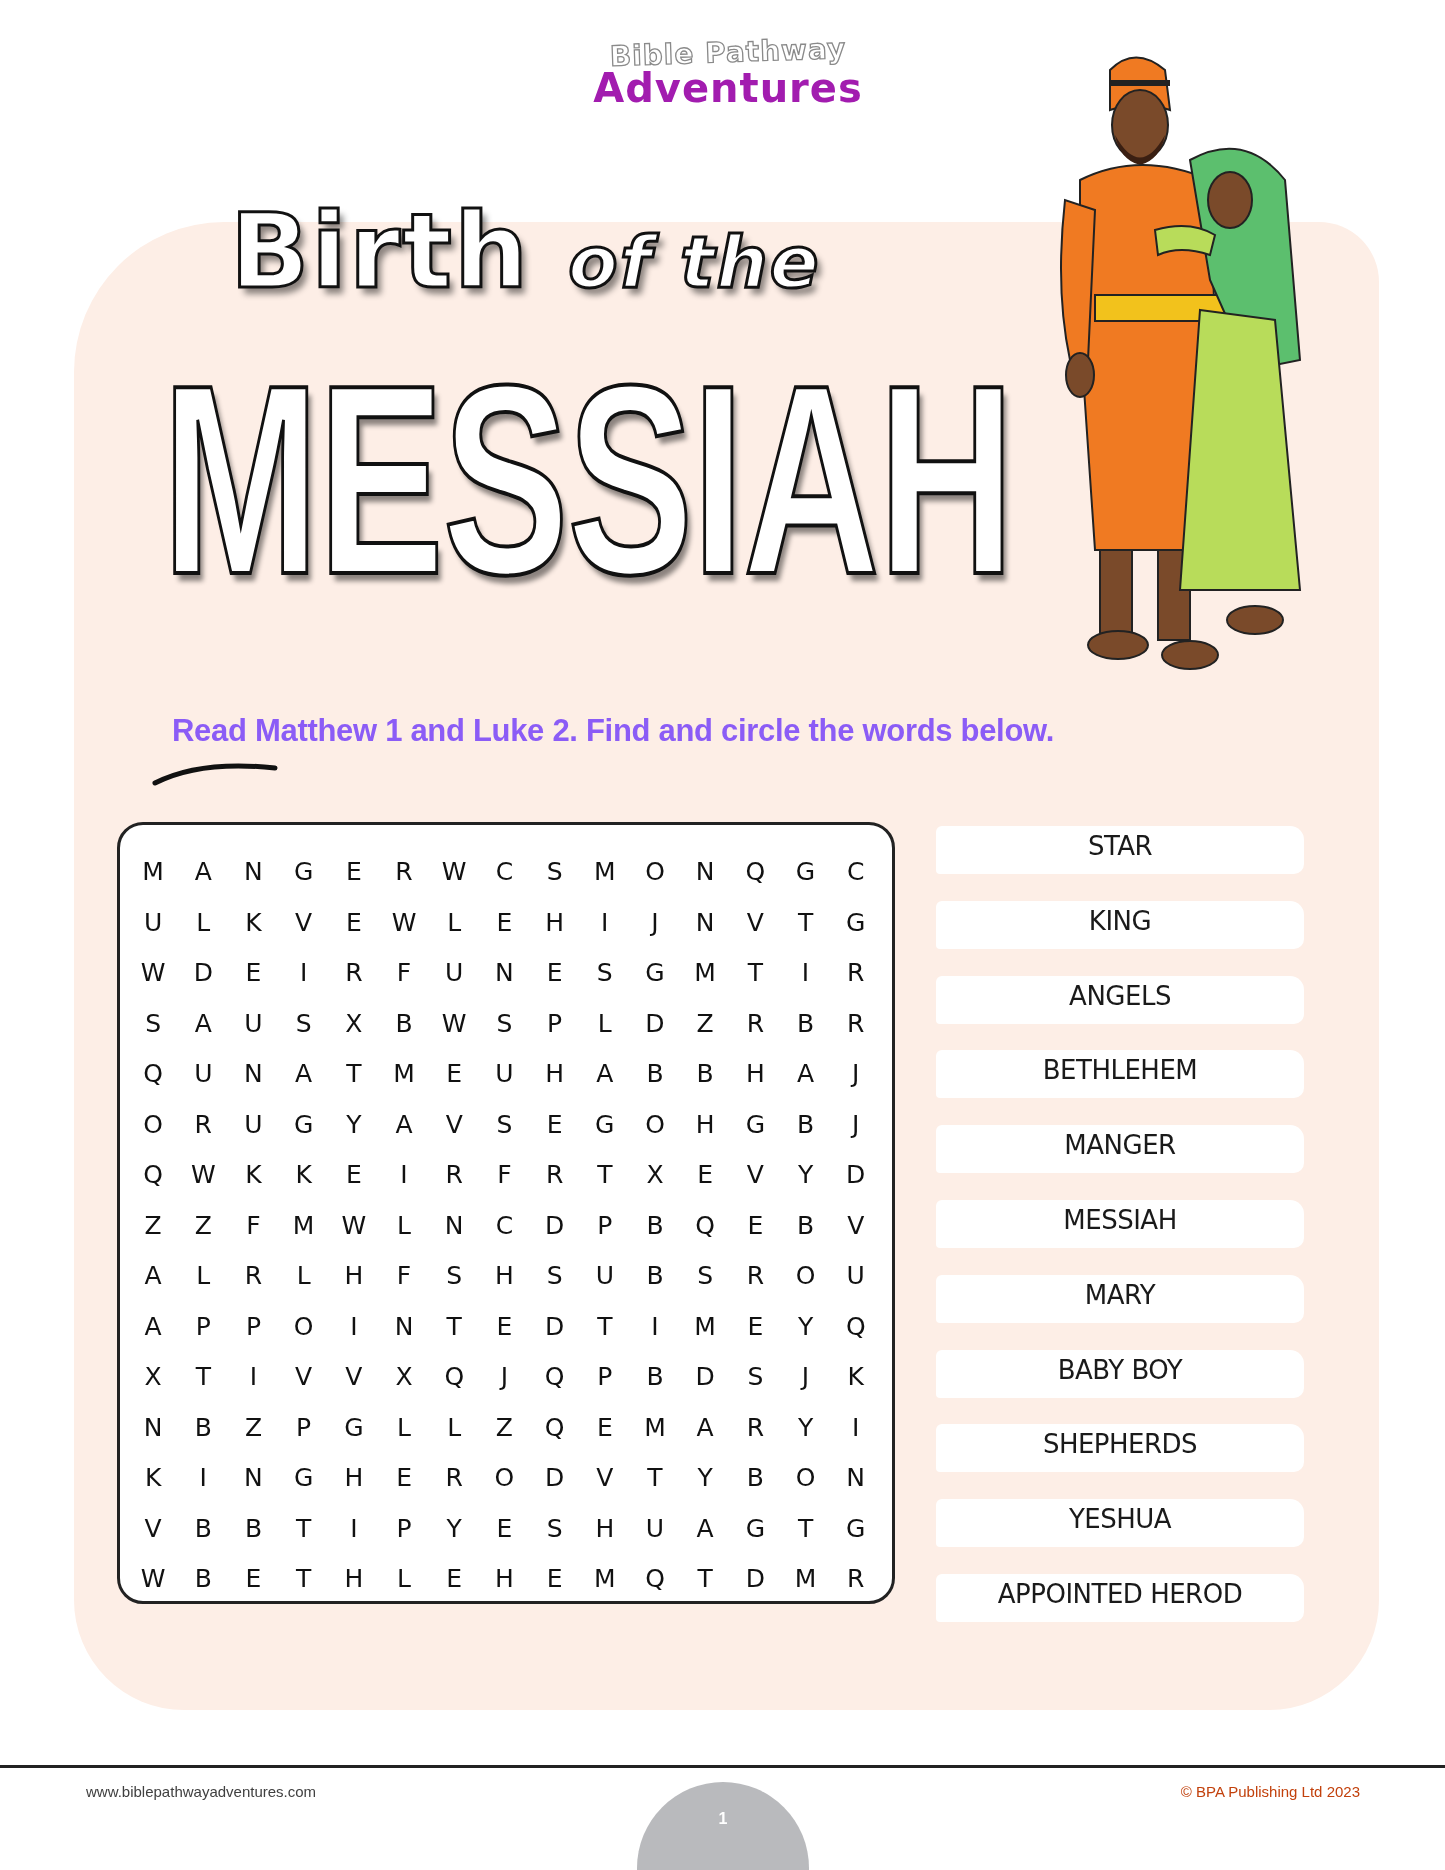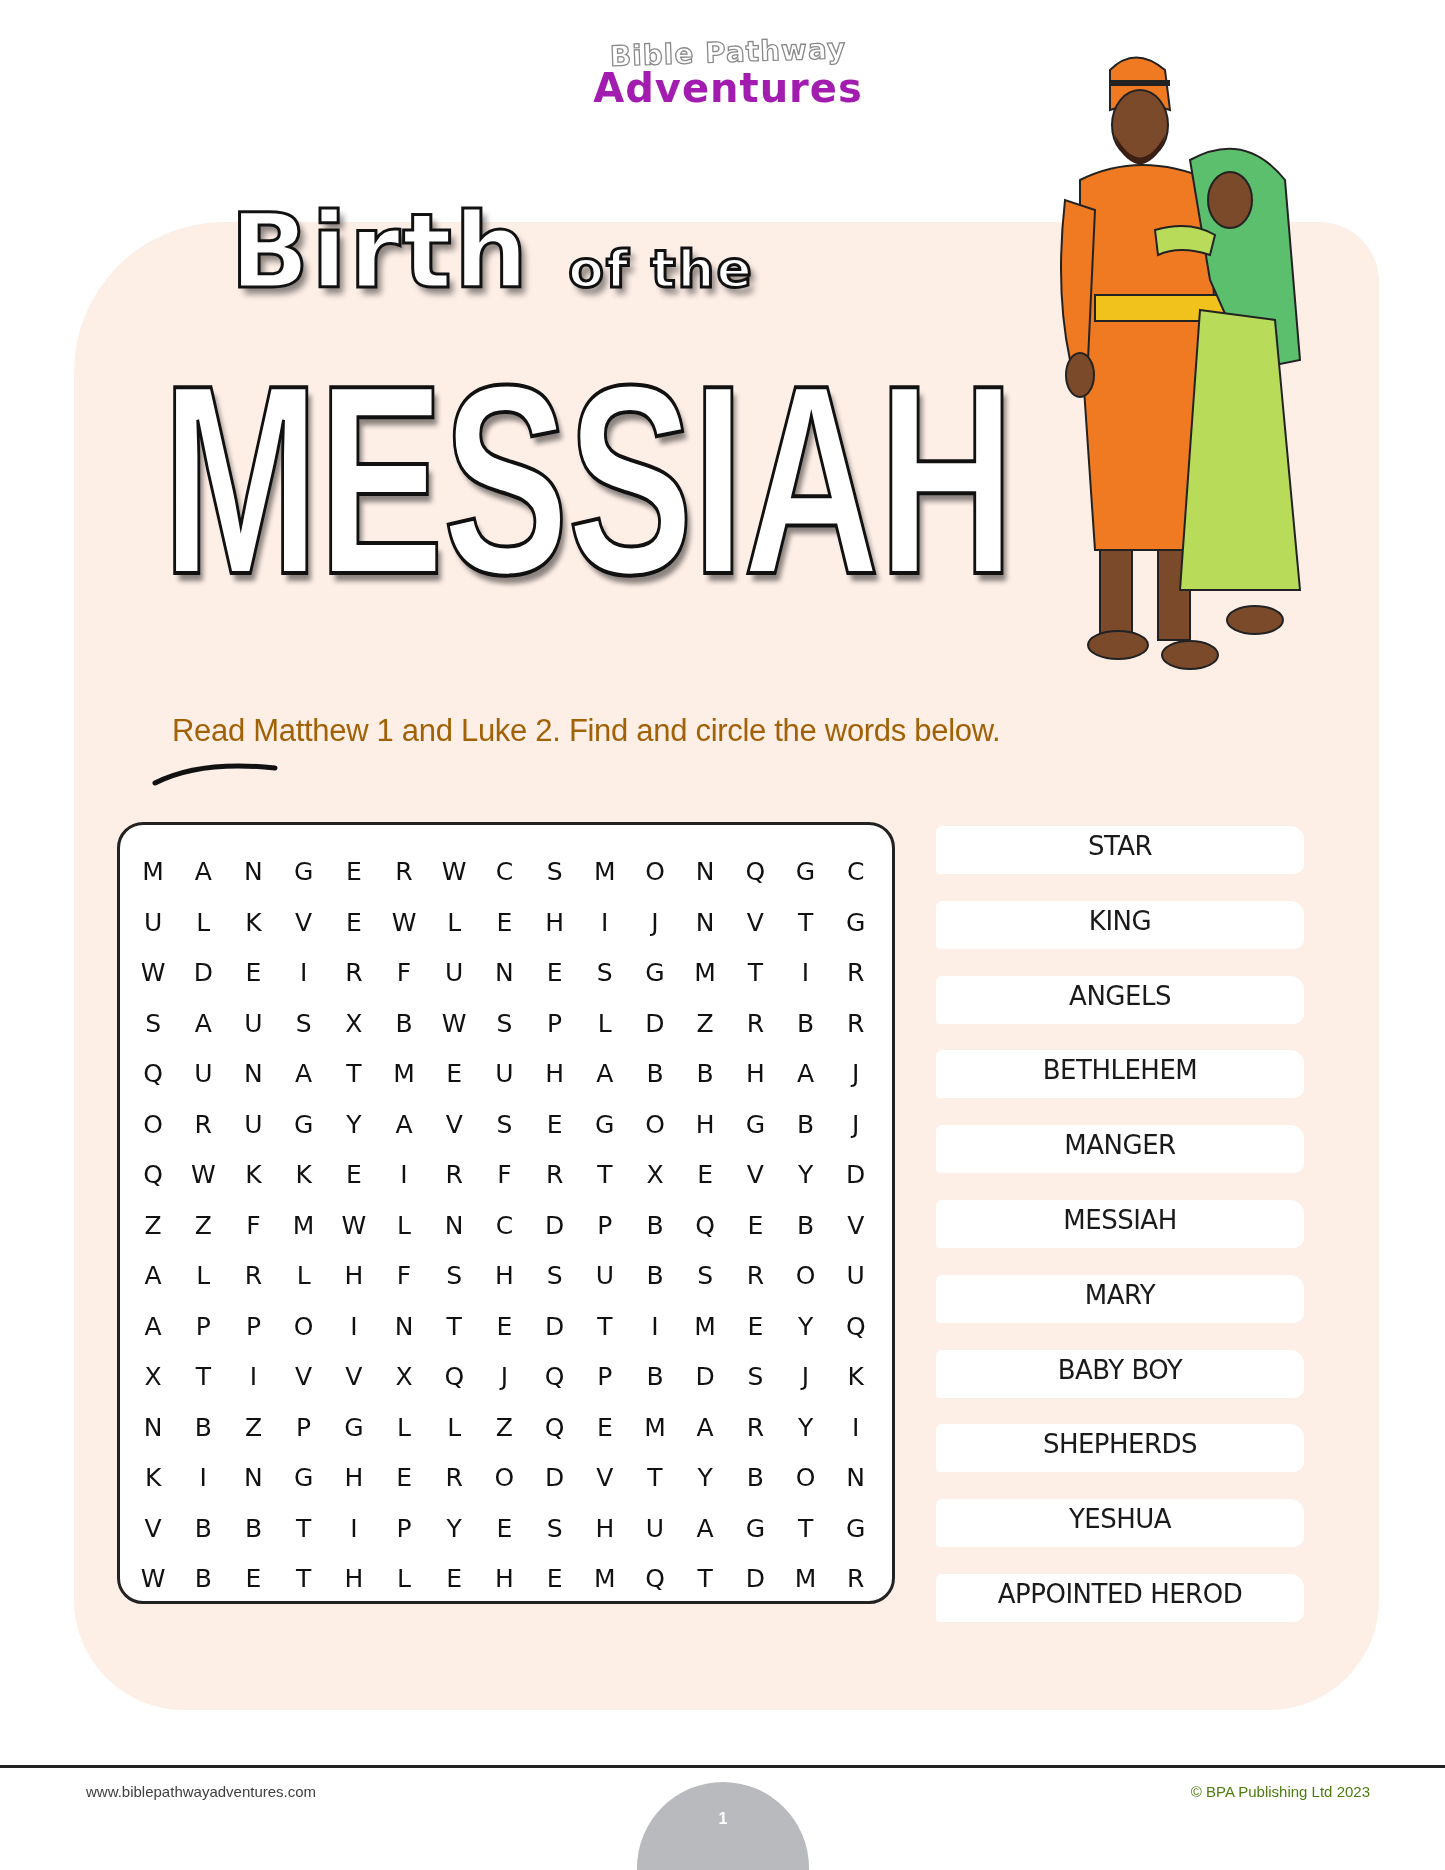--- a/index.html
+++ b/index.html
@@ -24,36 +24,36 @@
       font-family: "DejaVu Sans", sans-serif; font-size: 40px; font-weight: bold;
       color: #a21caf; display: block; margin-top: -4px; letter-spacing: 1px;
     }
     .title-small {
       position: absolute; left: 230px; top: 190px;
       font-family: "DejaVu Sans", sans-serif; font-weight: bold; font-size: 104px;
       color: #ffffff; -webkit-text-stroke: 3px #111;
       text-shadow: 5px 7px 6px rgba(0,0,0,0.45);
       letter-spacing: 2px;
     }
-    .title-small .of { font-size: 52px; }
+    .title-small .of { font-size: 72px; font-style: italic; }
     .title-big {
       position: absolute; left: 162px; top: 330px; width: 850px;
       font-family: "Liberation Sans", sans-serif; font-weight: bold;
       font-size: 270px; line-height: 300px;
       color: #ffffff; -webkit-text-stroke: 4px #111;
       text-shadow: 6px 8px 6px rgba(0,0,0,0.45);
       transform: scaleX(0.7); transform-origin: left top;
       letter-spacing: -2px;
       white-space: nowrap;
     }
     .illustration { position: absolute; left: 1040px; top: 30px; width: 280px; height: 660px; }
     .instruction {
       position: absolute; left: 172px; top: 713px;
-      font-family: "Liberation Sans", sans-serif; font-weight: normal; font-size: 31px;
-      color: #a16207; letter-spacing: -0.3px;
+      font-family: "Liberation Sans", sans-serif; font-weight: bold; font-size: 31px;
+      color: #8b5cf6; letter-spacing: -0.3px;
     }
     .swoosh { position: absolute; left: 150px; top: 758px; width: 130px; height: 30px; }
     .grid {
       position: absolute; left: 117px; top: 822px; width: 778px; height: 782px;
       background: #ffffff; border: 3px solid #222; border-radius: 26px;
       box-sizing: border-box;
     }
     .grid-inner {
       position: absolute; left: 8px; top: 22px;
       display: grid; grid-template-columns: repeat(15, 50.2px); grid-auto-rows: 50.5px;
@@ -65,21 +65,21 @@
     .words { position: absolute; left: 936px; top: 826px; width: 368px; }
     .word {
       height: 48px; margin-bottom: 26.8px; background: #ffffff;
       border-radius: 6px 14px 10px 4px;
       text-align: center; line-height: 40px;
       font-family: "DejaVu Sans", sans-serif; font-size: 26px; color: #1a1a1a;
       letter-spacing: -0.5px;
     }
     .footer-line { position: absolute; left: 0; top: 1765px; width: 1445px; height: 3px; background: #222; }
     .footer-left { position: absolute; left: 86px; top: 1783px; font-size: 15px; color: #404040; }
-    .footer-right { position: absolute; right: 75px; top: 1783px; font-size: 15px; color: #4d7c0f; }
+    .footer-right { position: absolute; right: 85px; top: 1783px; font-size: 15px; color: #c2410c; }
     .page-tab {
       position: absolute; left: 637px; top: 1782px; width: 172px; height: 130px;
       background: #b9babd; border-radius: 86px 86px 0 0;
     }
     .page-num {
       position: absolute; left: 0; width: 172px; top: 28px; text-align: center;
       color: #ffffff; font-size: 16px; font-weight: bold;
     }
   </style>
 </head>

